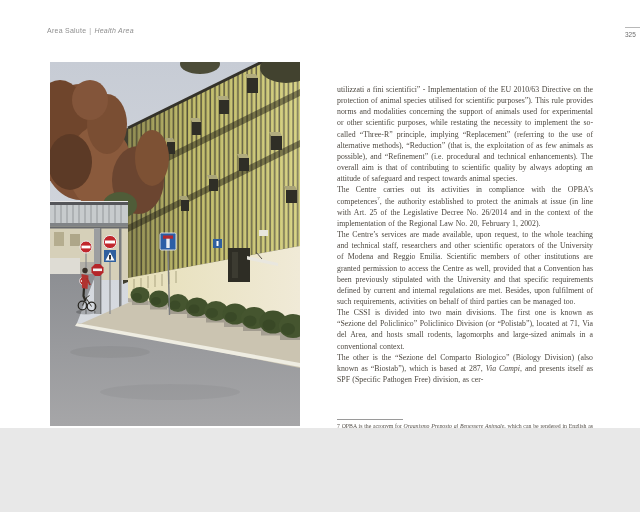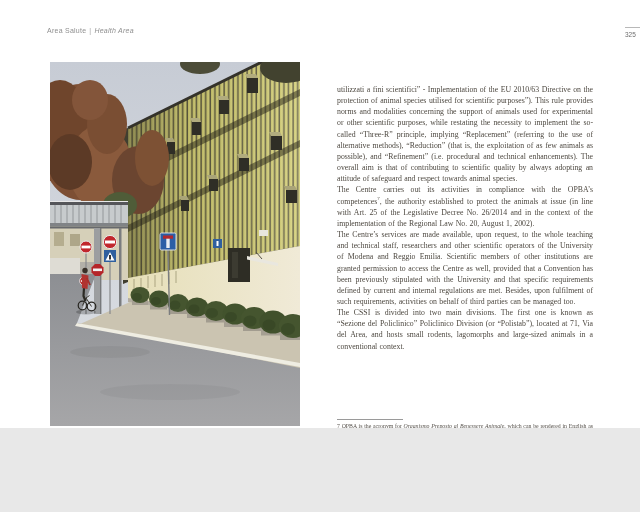--- a/index.html
+++ b/index.html
@@ -287,23 +287,24 @@
         <polygon points="31.5,212 38.5,213.5 37.5,227 32,226" fill="#b03330"></polygon>
         <line x1="37" y1="216" x2="40" y2="223" stroke="#a52f2c" stroke-width="1.8"></line>
         <circle cx="35" cy="208.5" r="2.7" fill="#383028"></circle>
       </g>
     </svg>
   </figure>
 
   <section class="text-col">
     <div class="body-text">
         <p><span>utilizzati a fini scientifici” - Implementation of the EU 2010/63 Directive on the protection of animal species utilised for scientific purposes”). This rule provides norms and modalities concerning the support of animals used for experimental or other scientific purposes, while restating the necessity to implement the so-called “Three-R” principle, implying “Replacement” (referring to the use of alternative methods), “Reduction” (that is, the exploitation of as few animals as possible), and “Refinement” (i.e. procedural and technical enhancements). The overall aim is that of contributing to scientific quality by always adopting an attitude of safeguard and respect towards animal species.</span></p>
-        <p><span>The Centre carries out its activities in compliance with the OPBA’s competences</span><sup>7</sup><span>, the authority established to protect the animals at issue (in line with Art. 25 of the Legislative Decree No. 26/2014 and in the context of the implementation of the Regional Law No. 20, August 1, 2002).</span></p>
+        <p><span>The Centre carries out its activities in compliance with the OPBA’s competences</span><sup>7</sup><span>, the authority established to protect the animals at issue (in line with Art. 25 of the Legislative Decree No. 26/2014 and in the context of the implementation of the Regional Law No. 20, February 1, 2002).</span></p>
         <p><span>The Centre’s services are made available, upon request, to the whole teaching and technical staff, researchers and other scientific operators of the University of Modena and Reggio Emilia. Scientific members of other institutions are granted permission to access the Centre as well, provided that a Convention has been previously stipulated with the University and that specific requirements defined by current and internal regulations are met. Besides, upon fulfilment of such requirements, activities on behalf of third parties can be managed too.</span></p>
         <p><span>The CSSI is divided into two main divisions. The first one is known as “Sezione del Policlinico” Policlinico Division (or “Polistab”), located at 71, Via del Area, and hosts small rodents, lagomorphs and large-sized animals in a conventional context.</span></p>
+        <p><span>The other is the “Sezione del Comparto Biologico” (Biology Division) (also known as “Biostab”), which is based at 287, </span><span class="it">Via Campi</span><span>, and presents itself as SPF (Specific Pathogen Free) division, as cer-</span></p>
       </div>
     <div class="footnote-block">
       <div class="footnote-rule"></div>
       <p class="footnote"><span>7</span><span> OPBA is the acronym for </span><span class="it">Organismo Preposto al Benessere Animale</span><span>, which can be rendered in English as “Institution for Animal Species Protection and Welfare”.</span></p>
     </div>
   </section>
 
 </div>
 
 </body></html>

